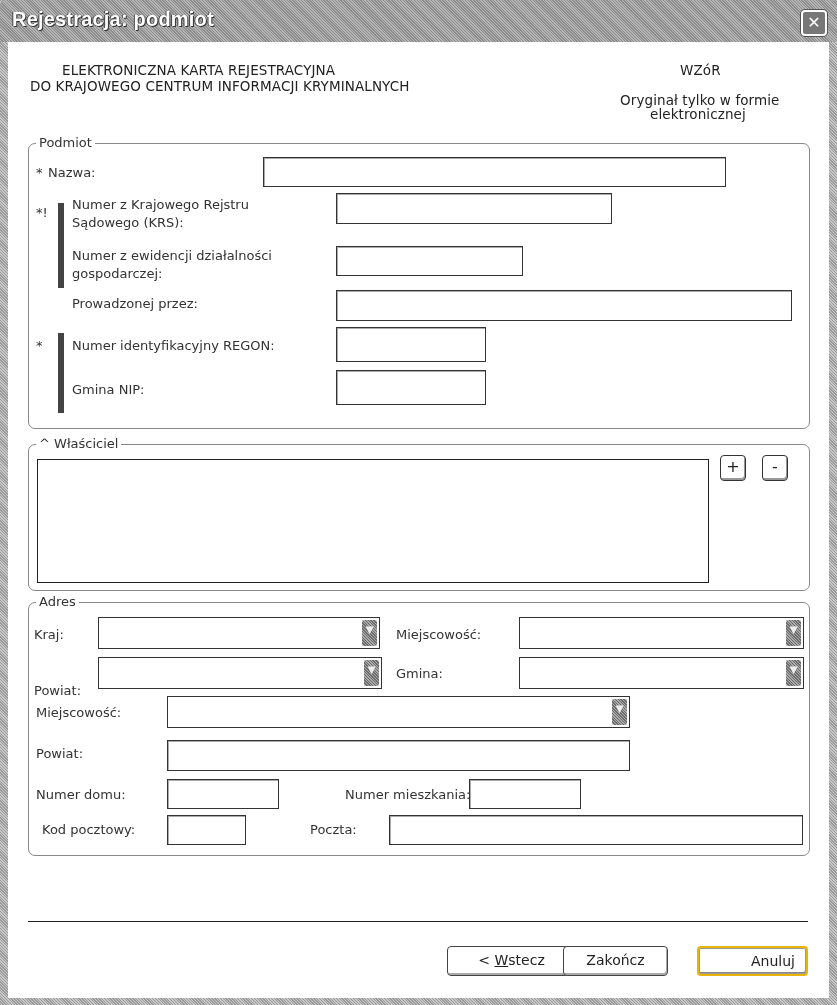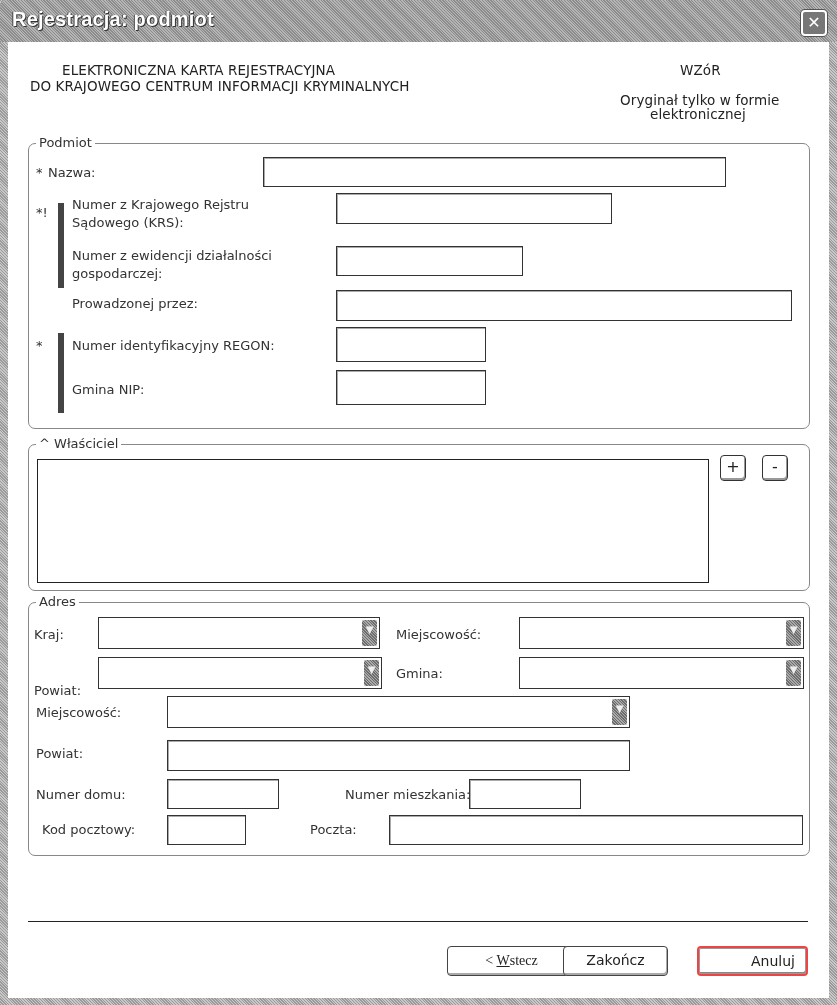--- a/index.html
+++ b/index.html
@@ -15,21 +15,21 @@
   .hdr { font-size:13.5px; letter-spacing:0.1px; color:#222; }
   .fieldset { position:absolute; border:1px solid #888; border-radius:7px; }
   .legend { position:absolute; background:#fff; padding:0 3px; font-size:13px; color:#333; }
   .input { position:absolute; border:1px solid #333; background:#fff; box-sizing:border-box; box-shadow: inset 1px 1px 0 #aaa; }
   .select { position:absolute; border:1px solid #333; background:#fff; box-sizing:border-box; }
   .select .arrow { position:absolute; right:2px; top:2px; width:15px; height:calc(100% - 4px); border-radius:2px; background:repeating-linear-gradient(45deg,#6d6d6d 0 1px,#a9a9a9 1px 2px); color:#eee; font-size:10px; line-height:19px; text-align:center; font-weight:bold; }
   .bar { position:absolute; width:6px; background:#444; }
   .listbox { position:absolute; border:1px solid #222; background:#fff; box-sizing:border-box; }
   .sqbtn { position:absolute; width:26px; height:26px; border:1px solid #333; border-radius:4px; background:#fff; box-sizing:border-box; box-shadow: inset -1px -2px 0 #999; text-align:center; font-size:16px; line-height:22px; color:#222; }
   .btn { position:absolute; height:30px; border:1px solid #444; border-radius:4px; background:#fff; box-sizing:border-box; box-shadow: inset -1px -2px 0 #aaa; font-size:14px; text-align:center; line-height:27px; color:#222; }
-  .btn.default { border:2px solid #ef4444; box-shadow: inset 0 0 0 1px #999, inset -1px -2px 0 #888; padding-left: 41px; }
+  .btn.default { border:2px solid #eab308; box-shadow: inset 0 0 0 1px #999, inset -1px -2px 0 #888; padding-left: 41px; }
   .sep { position:absolute; left:28px; width:780px; height:1px; background:#222; }
   u { text-decoration:underline; }
 </style>
 </head>
 <body>
 
 <div class="window"></div>
 <div class="frame-left"></div>
 <div class="frame-right"></div>
 <div class="frame-bottom"></div>
@@ -122,17 +122,17 @@
 <input class="input" style="left: 469px; top: 779px; width: 112px; height: 30px;" value="">
 
 <span class="txt" style="left:42px;top:822px;">Kod pocztowy:</span>
 <input class="input" style="left: 167px; top: 815px; width: 79px; height: 30px;" value="">
 
 <span class="txt" style="left:310px;top:822px;">Poczta:</span>
 <input class="input" style="left: 389px; top: 815px; width: 414px; height: 30px;" value="">
 
 <div class="sep" style="top:921px;"></div>
 
-<div class="btn" style="left:447px;top:946px;width:129px;font-family:Liberation Serif, serif;">
+<div class="btn" style="left:447px;top:946px;width:129px;">
   <span>&lt; </span><u>W</u><span>stecz</span>
 </div>
 <div class="btn" style="left:563px;top:946px;width:105px;">Zakończ</div>
 <div class="btn default" style="left:697px;top:946px;width:111px;">Anuluj</div>
 
 </body></html>

